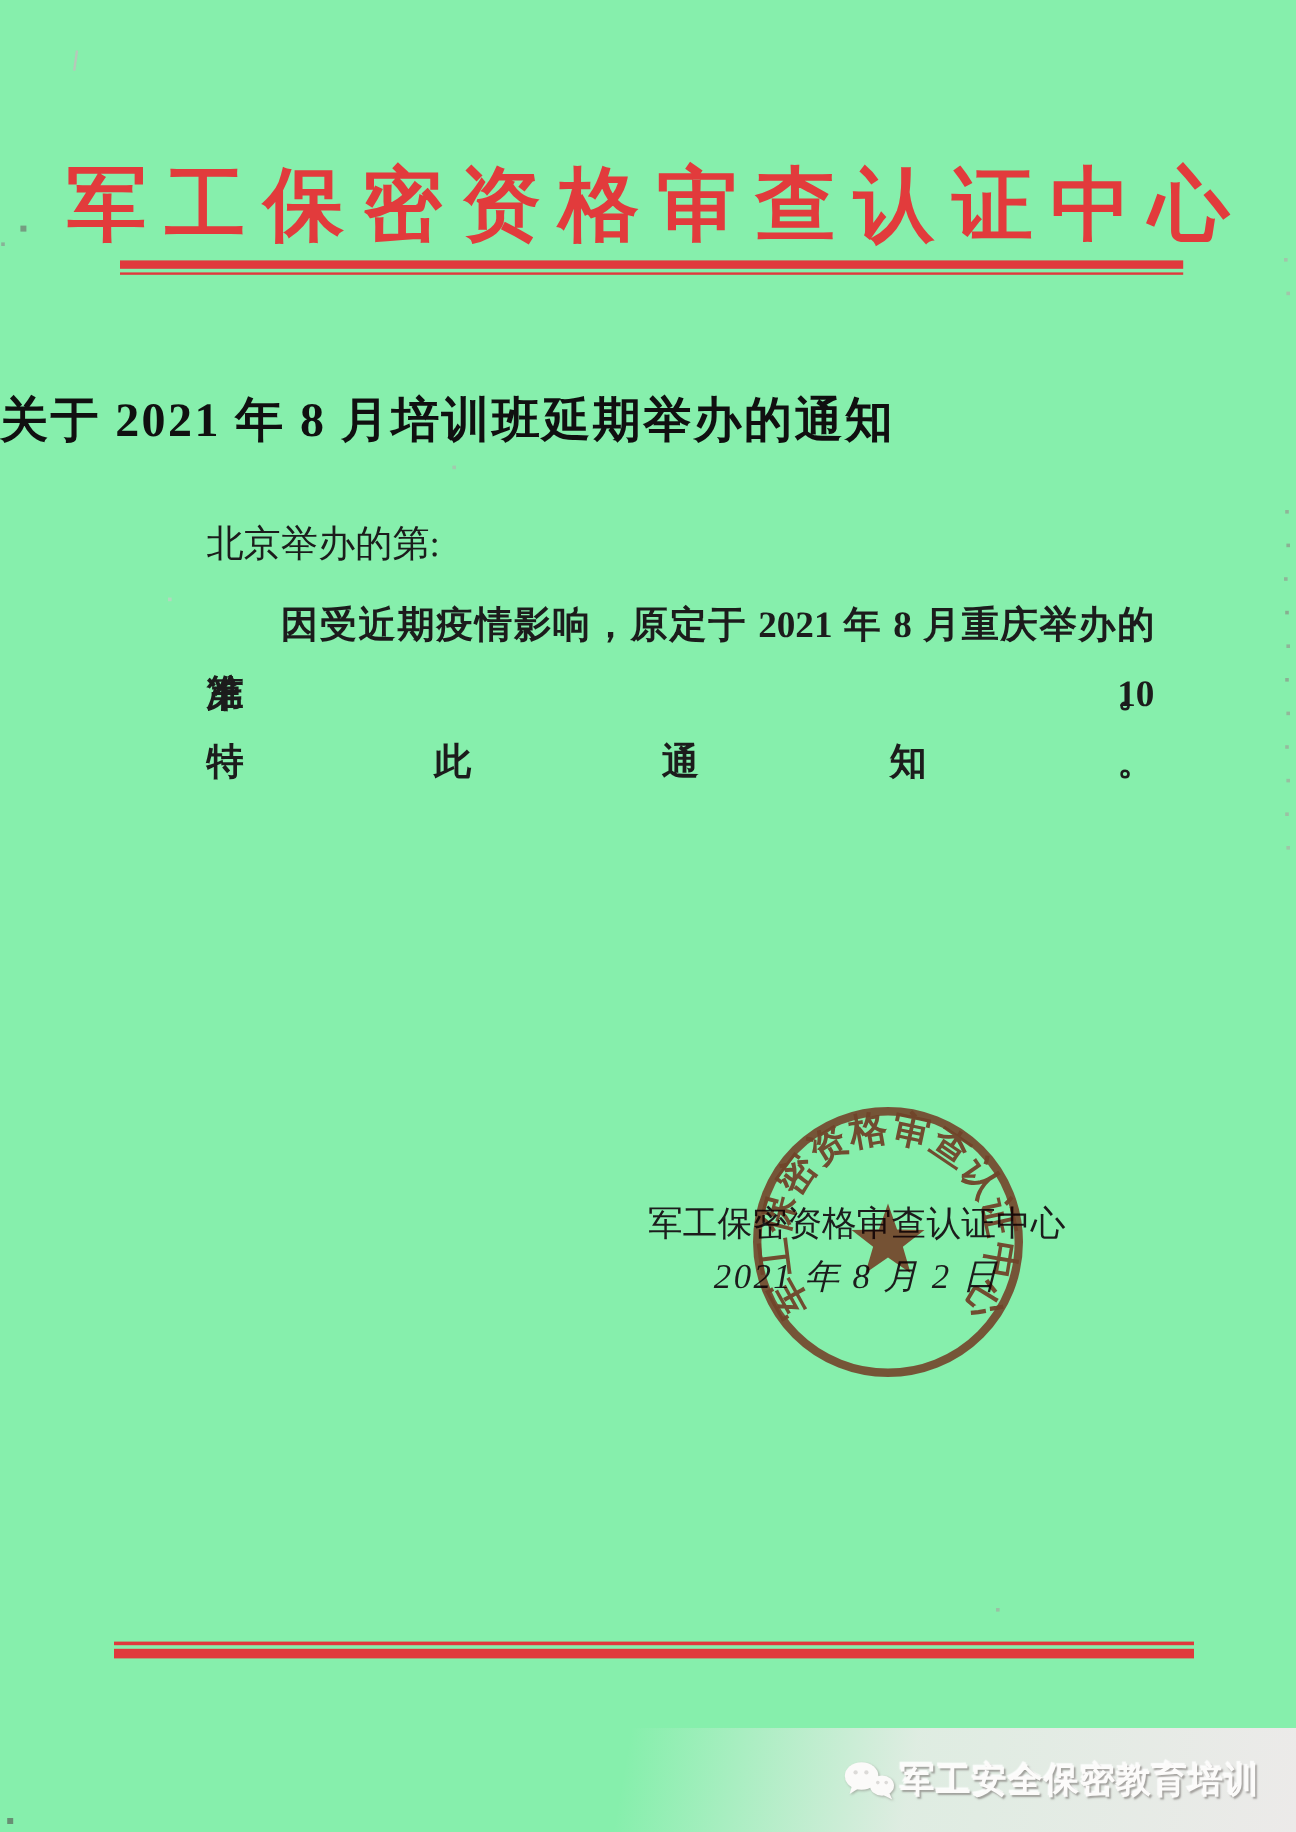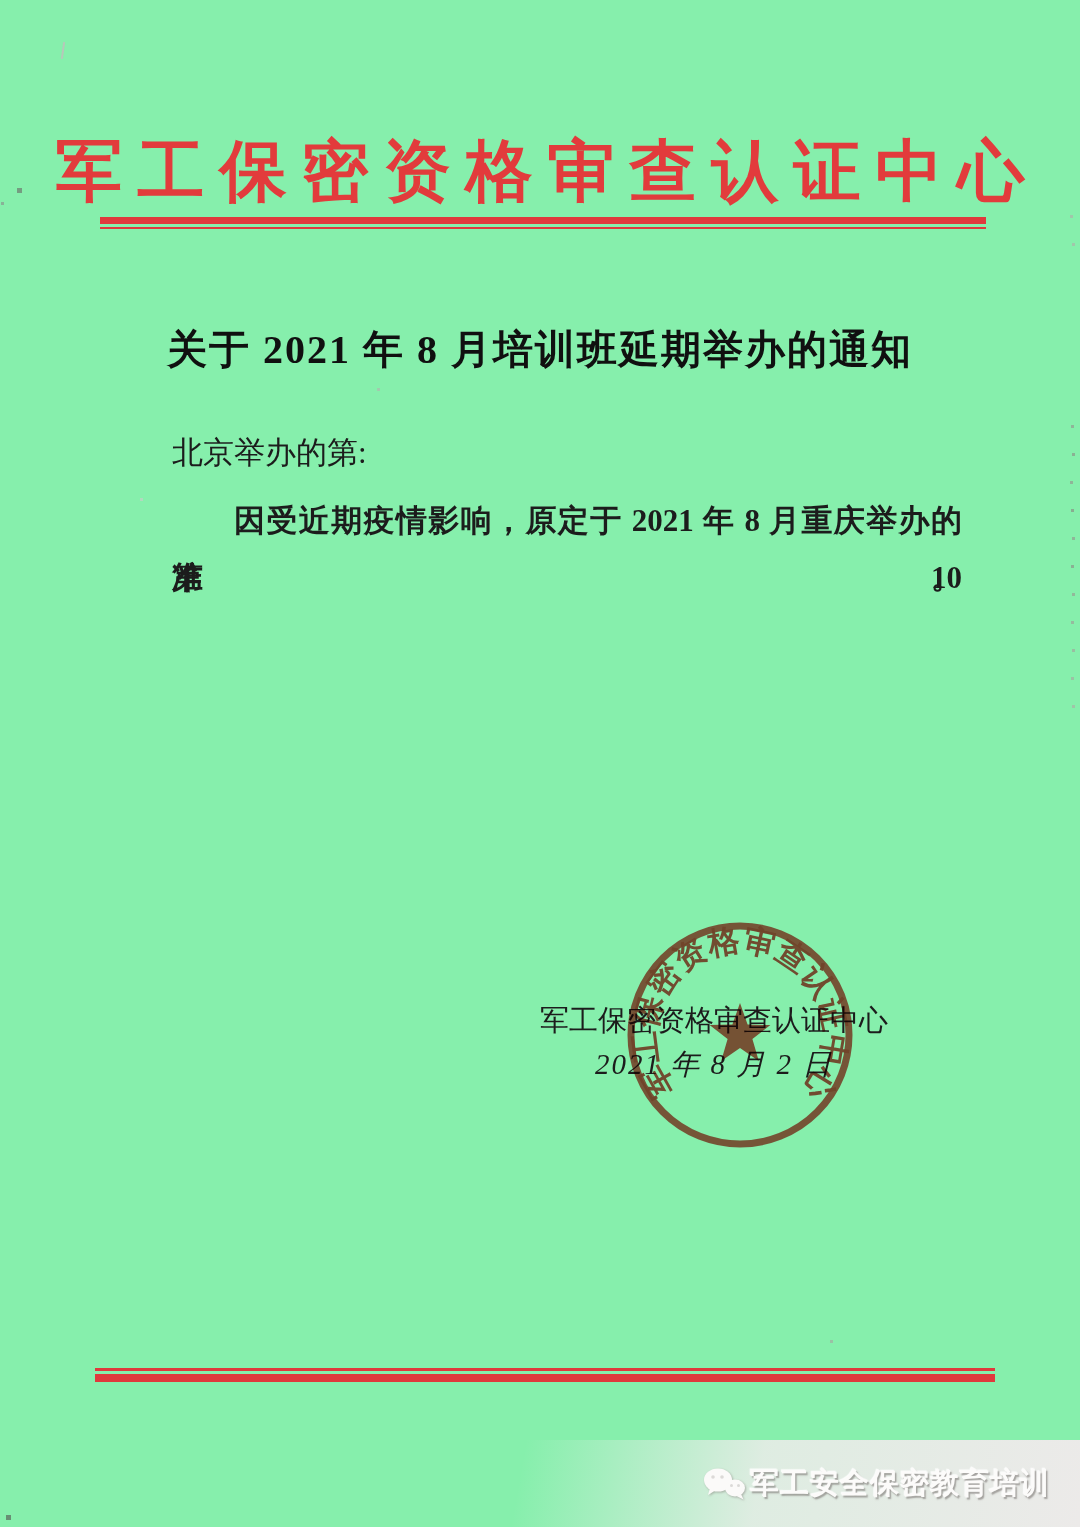--- a/index.html
+++ b/index.html
@@ -12,21 +12,21 @@
     position:absolute;top:126px;left:0;width:100%;margin:0;
     text-align:center;font-size:67px;font-weight:bold;color:#e23b3c;
     letter-spacing:15px;text-indent:15px;line-height:90px;white-space:nowrap;
   }
   .rule-head{position:absolute;left:100px;top:217px;width:886px;}
   .rule-head .bar-thick{height:7px;background:#e0393c;}
   .rule-head .bar-thin{height:2px;background:#e0393c;margin-top:3px;}
   
   .doc-title{
     position:absolute;top:324px;left:0;width:100%;margin:0;
-    text-align:center;font-size:40px;font-weight:bold;color:#101010;
+    text-align:left;font-size:40px;font-weight:bold;color:#101010;
     letter-spacing:2px;line-height:52px;white-space:nowrap;
   }
   
   .body-text{
     position:absolute;top:424px;left:172px;width:790px;
     font-size:31px;color:#1c1c1c;
   }
   .body-line{height:57px;line-height:57px;}
   .body-line:nth-child(2){margin-top:11px;}
   .body-line:nth-child(8){margin-top:10px;}
@@ -100,20 +100,21 @@
     <div class="bar-thick"></div>
     <div class="bar-thin"></div>
   </div>
 
   <h2 class="doc-title">关于 2021 年 8 月培训班延期举办的通知</h2>
 
   <div class="body-text" id="body-lines">
       <div class="body-line">北京举办的第:</div>
       <div class="body-line">因受近期疫情影响，原定于 2021 年 8 月重庆举办的第 10</div>
       <div class="body-line">准。</div>
+      <div class="body-line">特此通知。</div>
     </div>
 
   <div class="signature">
     <div class="sig-org">军工保密资格审查认证中心</div>
     <div class="sig-date">2021 年 8 月 2 日</div>
   </div>
 
   <svg class="seal" viewBox="0 0 300 300" aria-hidden="true">
     <circle cx="150" cy="150" r="109" fill="none" stroke="#d93a2e" stroke-width="7" opacity="0.92"></circle>
     <path id="sealArc" d="M 85.7 204 A 84 84 0 1 1 214.3 204" fill="none"></path>

